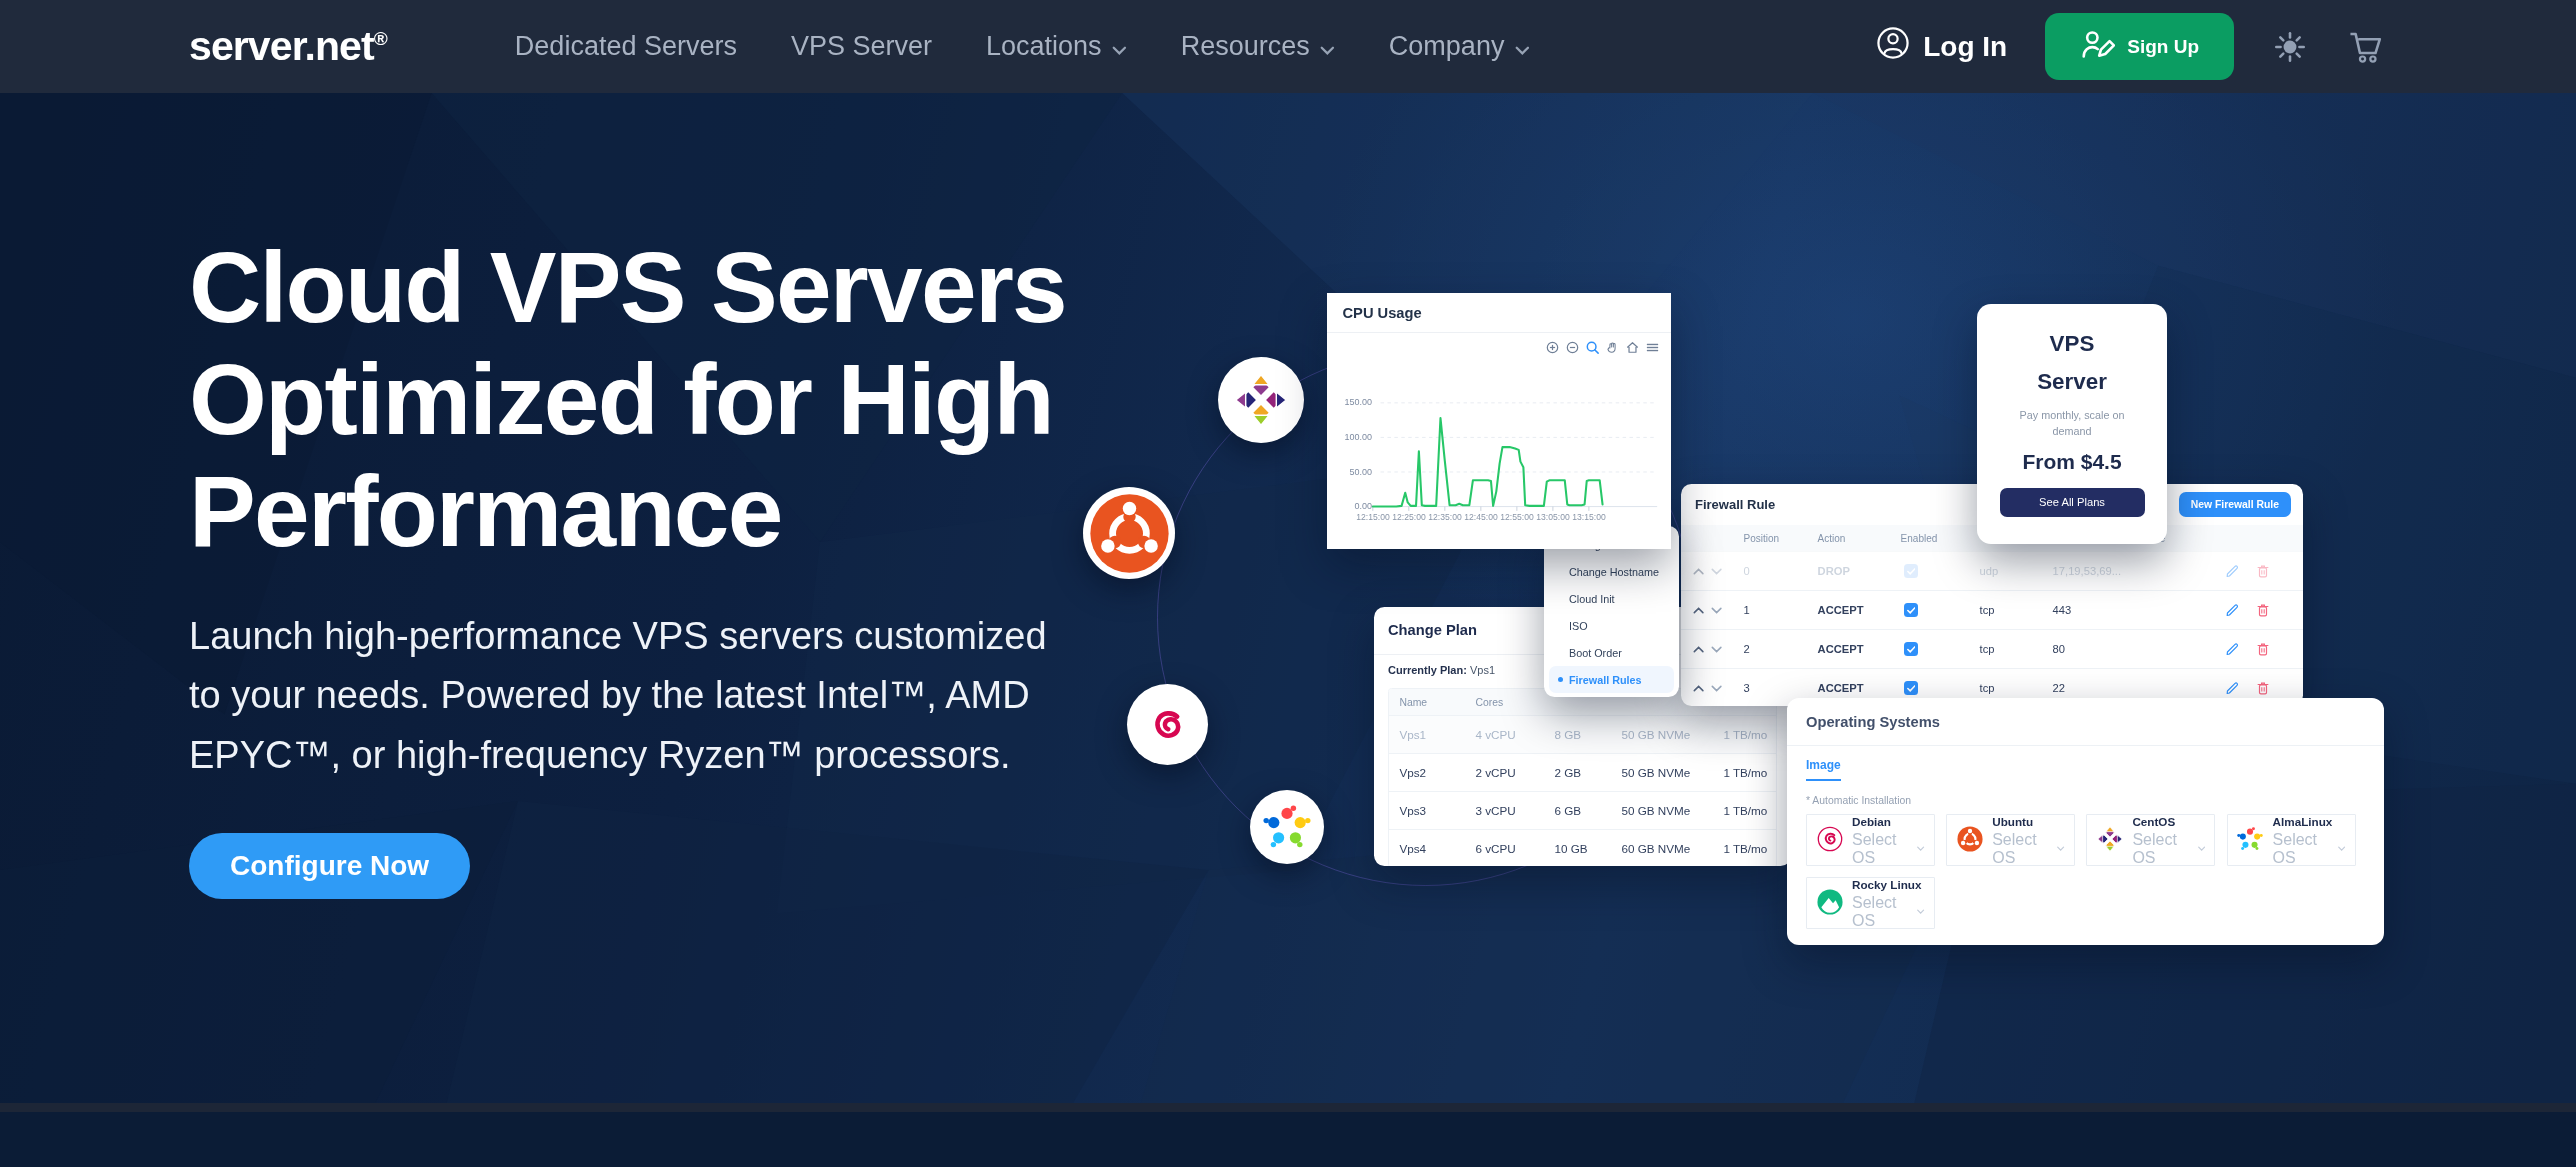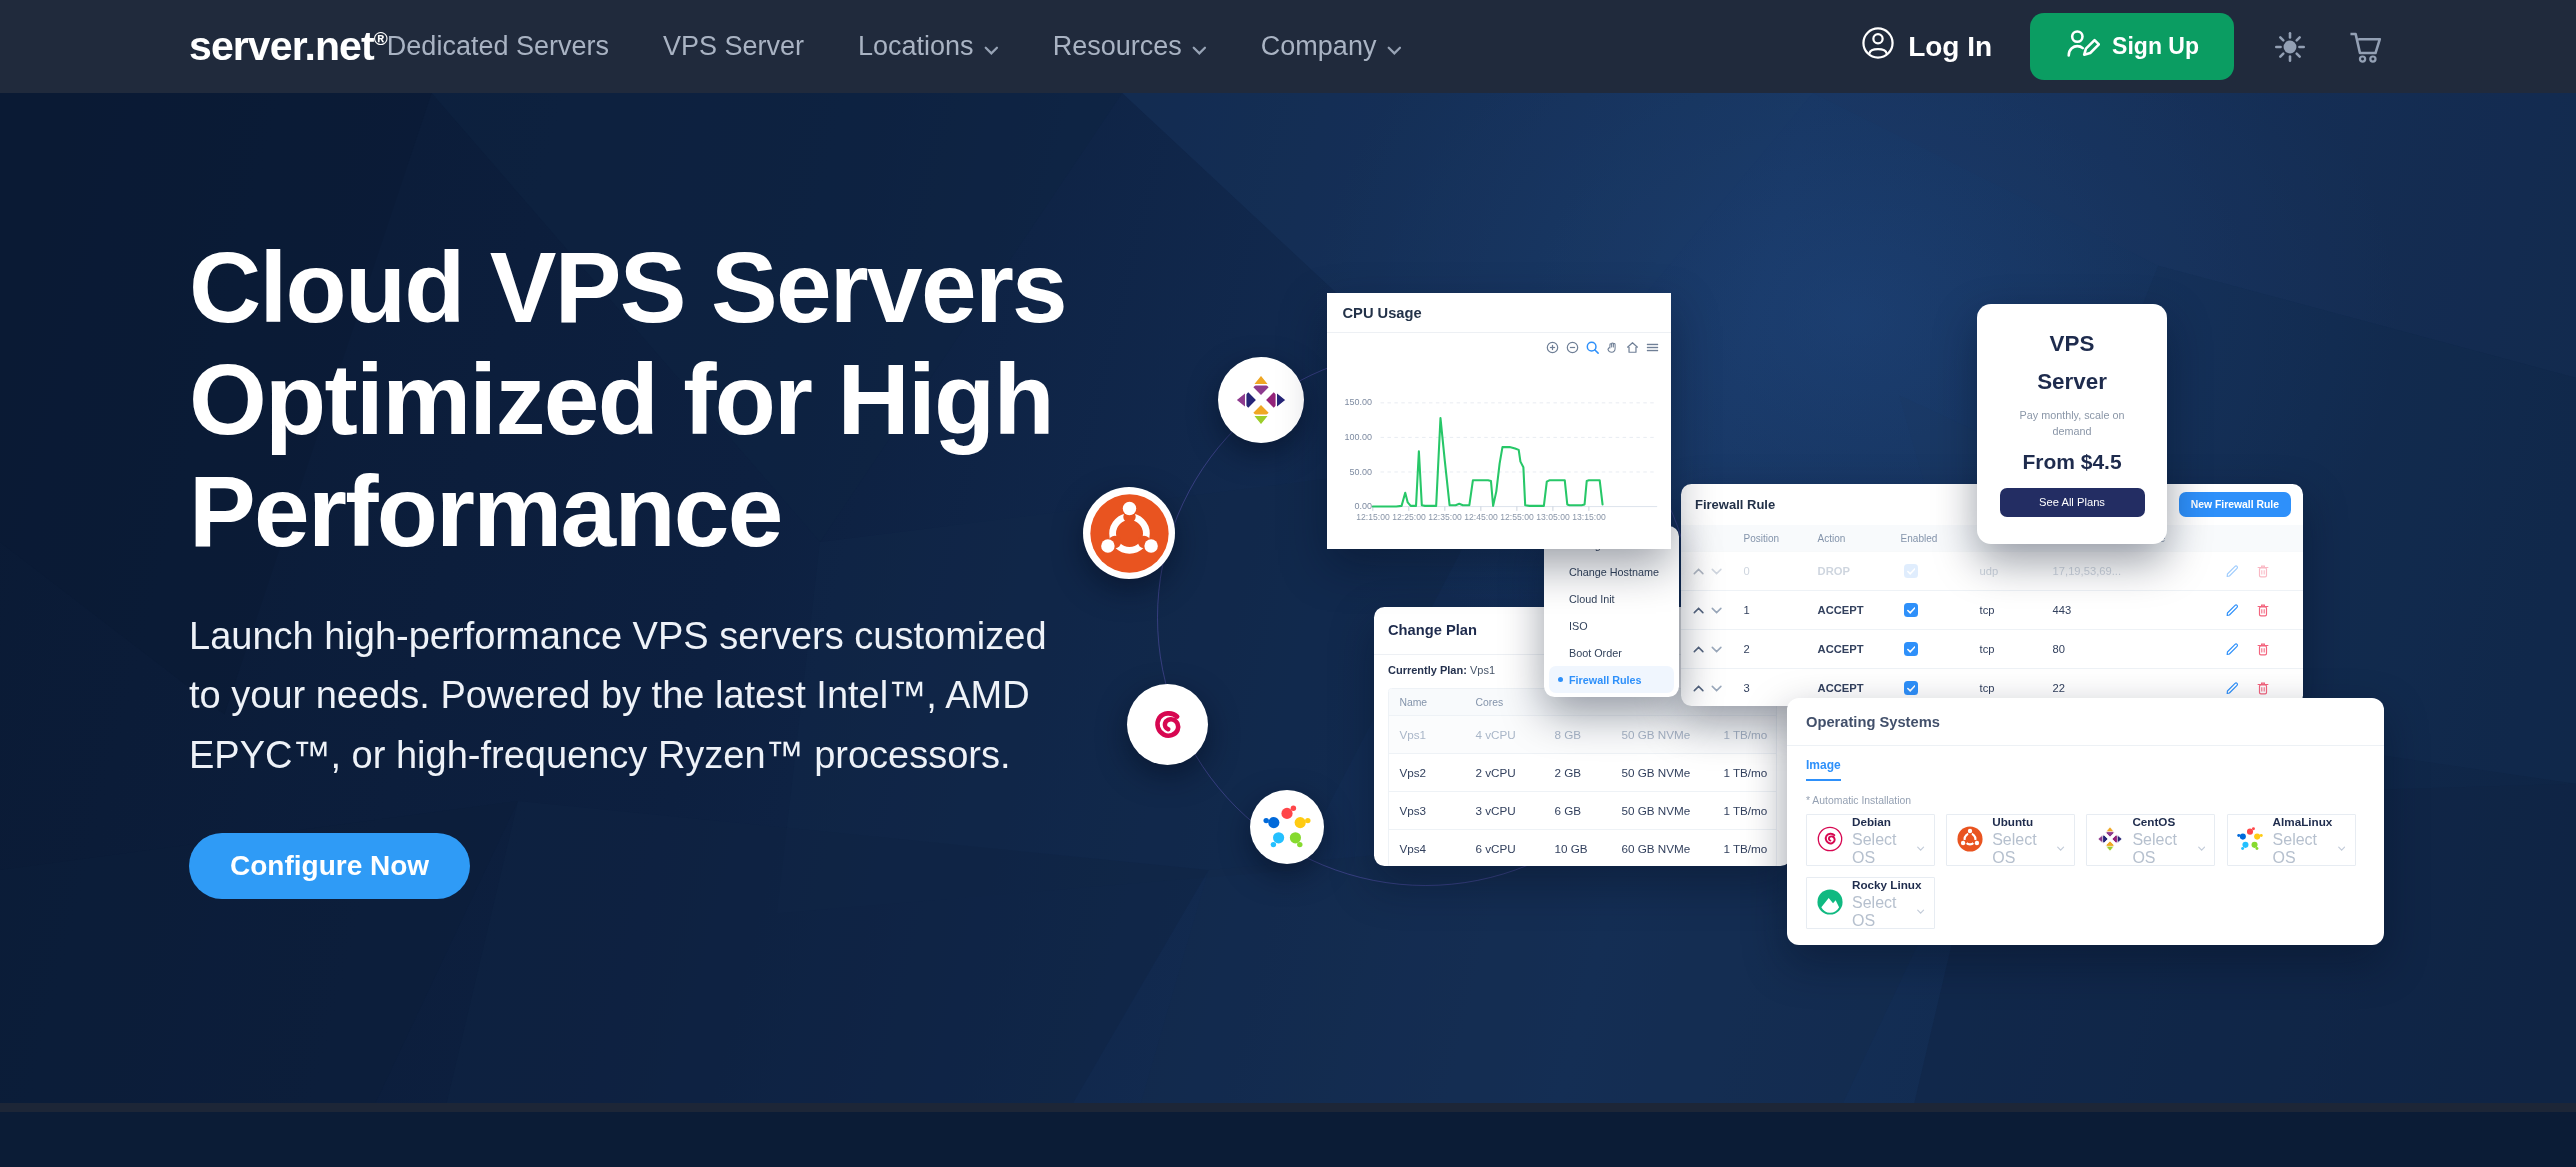--- a/index.html
+++ b/index.html
@@ -4,25 +4,25 @@
 <style>
   html,body{margin:0;padding:0;background:#0b1c36;}
   .page{position:relative;width:2576px;height:1112px;overflow:hidden;
         font-family:"Liberation Sans",sans-serif;-webkit-font-smoothing:antialiased;}
 
   
   .nav{position:absolute;top:0;left:0;right:0;height:93px;background:#202a3c;
        display:flex;align-items:center;padding:0 190px 0 189px;box-sizing:border-box;z-index:50;}
   .logo{color:#fff;font-size:41px;font-weight:bold;letter-spacing:-0.9px;cursor:pointer;white-space:nowrap;}
   .logo sup{font-size:19px;}
-  .nav-links{display:flex;gap:54px;align-items:center;}
+  .nav-links{display:flex;gap:54px;margin-left:128px;align-items:center;}
   .nav-link{color:#a9b3c3;font-size:27px;display:flex;align-items:center;gap:10.4px;cursor:pointer;white-space:nowrap;}
   .nav-right{margin-left:auto;display:flex;align-items:center;gap:38px;}
   .login{display:flex;align-items:center;gap:12px;color:#fff;font-size:28px;font-weight:bold;cursor:pointer;}
-  .signup{display:flex;align-items:center;gap:12px;background:#0b9d62;color:#fff;font-size:23px;font-weight:bold;
+  .signup{display:flex;align-items:center;gap:12px;background:#0b9d62;color:#fff;font-size:19px;font-weight:bold;
           height:67px;padding:0 35px;border-radius:14px;cursor:pointer;}
   .icon-btn{display:flex;align-items:center;justify-content:center;cursor:pointer;color:#93a0b4;}
 
   
   .hero{position:absolute;top:93px;left:0;right:0;bottom:0;overflow:hidden;
         background:
           radial-gradient(777px 604px at 72% 22%, rgba(44,95,167,.30), rgba(44,95,167,0) 70%),
           linear-gradient(104deg,#0a1a34 0%,#0d2040 30%,#15315a 64%,#0e2444 100%);}
   .poly{position:absolute;inset:0;}
   .orbit{position:absolute;left:1157px;top:256px;width:535px;height:535px;border-radius:50%;

